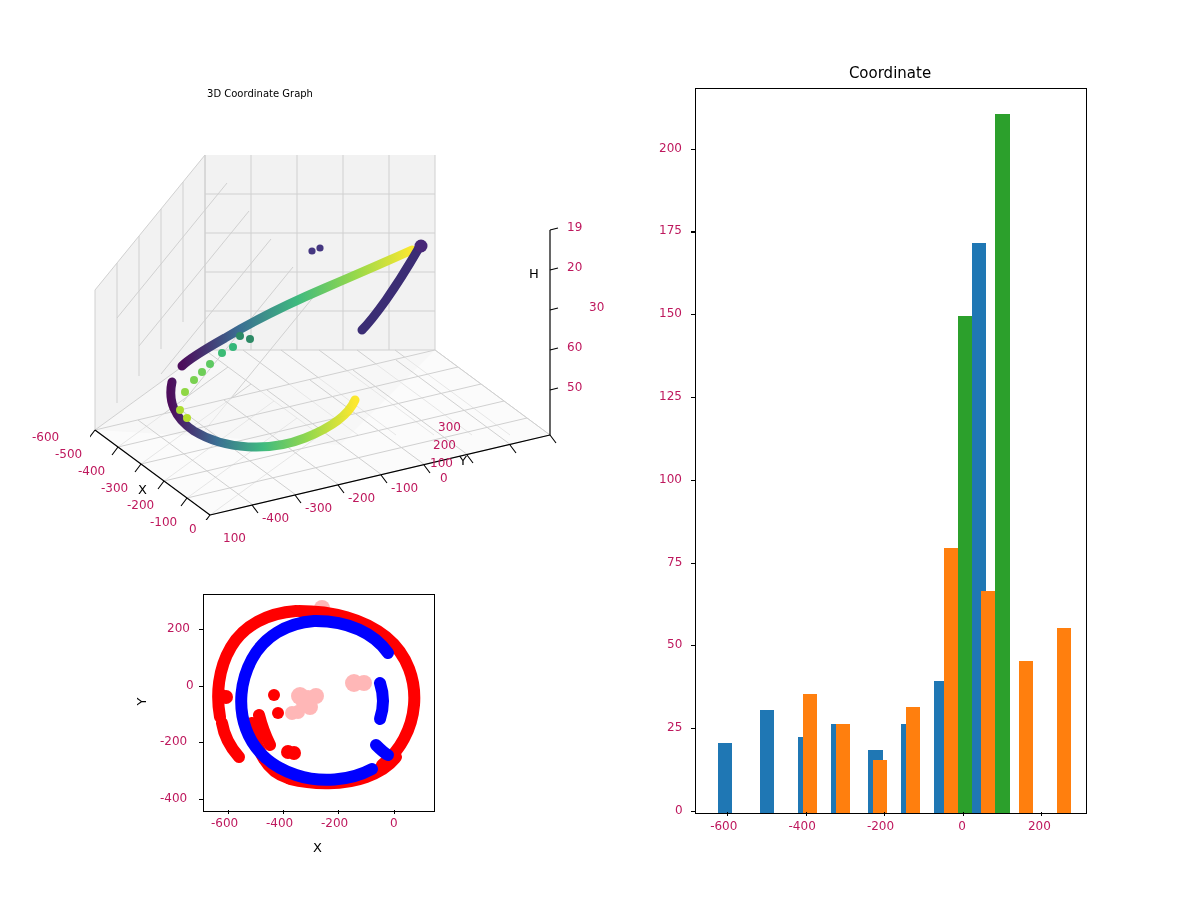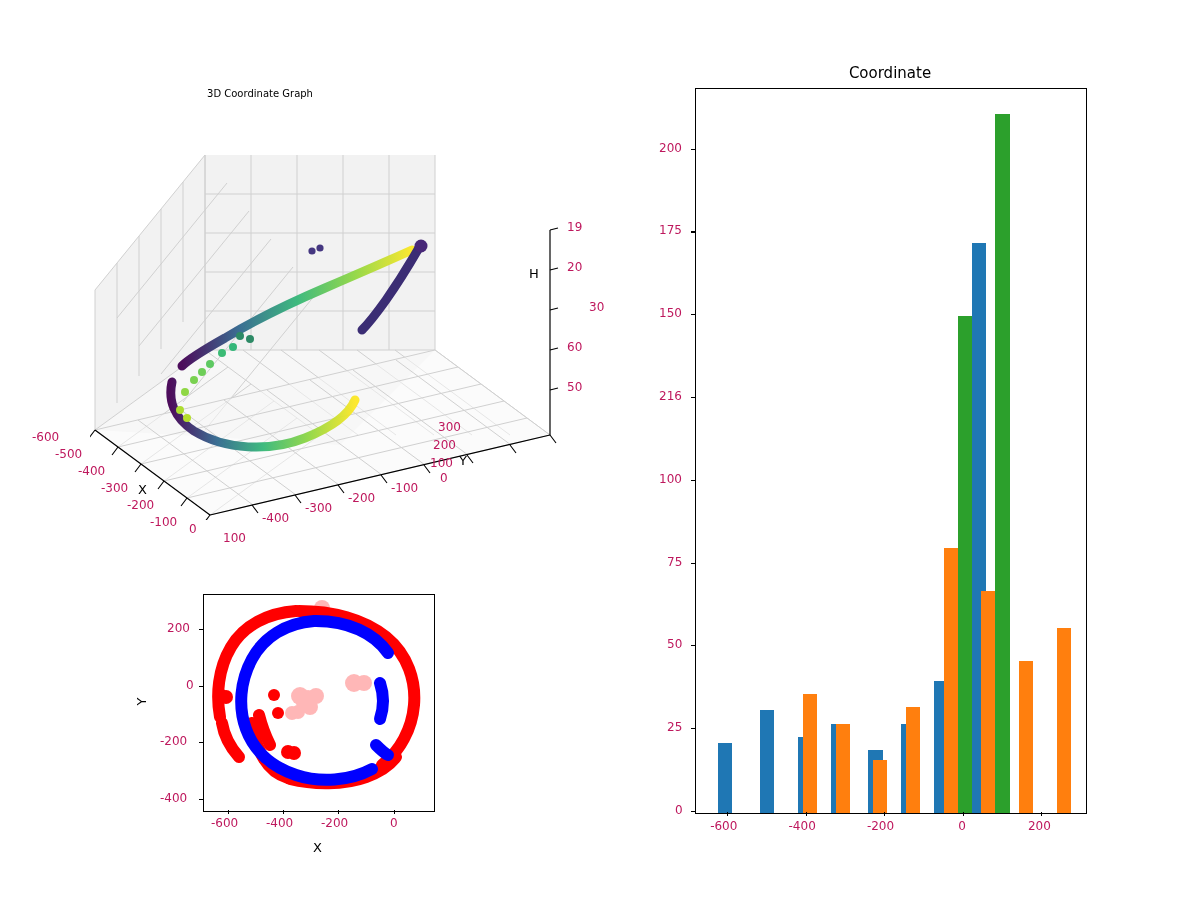--- a/index.html
+++ b/index.html
@@ -302,21 +302,21 @@
       <div class="tick" style="left: 675px; top: 803px;">0</div>
       <div class="hytick" style="left: 691px; top: 728.202px;"></div>
       <div class="tick" style="left: 667px; top: 720.202px;">25</div>
       <div class="hytick" style="left: 691px; top: 645.404px;"></div>
       <div class="tick" style="left: 667px; top: 637.404px;">50</div>
       <div class="hytick" style="left: 691px; top: 562.606px;"></div>
       <div class="tick" style="left: 667px; top: 554.606px;">75</div>
       <div class="hytick" style="left: 691px; top: 479.807px;"></div>
       <div class="tick" style="left: 659px; top: 471.807px;">100</div>
       <div class="hytick" style="left: 691px; top: 397.009px;"></div>
-      <div class="tick" style="left: 659px; top: 389.009px;">216</div>
+      <div class="tick" style="left: 659px; top: 389.009px;">125</div>
       <div class="hytick" style="left: 691px; top: 314.211px;"></div>
       <div class="tick" style="left: 659px; top: 306.211px;">150</div>
       <div class="hytick" style="left: 691px; top: 231.413px;"></div>
       <div class="tick" style="left: 659px; top: 223.413px;">175</div>
       <div class="hytick" style="left: 691px; top: 148.615px;"></div>
       <div class="tick" style="left: 659px; top: 140.615px;">200</div>
     </div>
   <div id="h-xticks">
       <div class="hxtick" style="left: 727.354px; top: 812px;"></div>
       <div class="tick" style="left: 710.154px; top: 819px;">-600</div>

